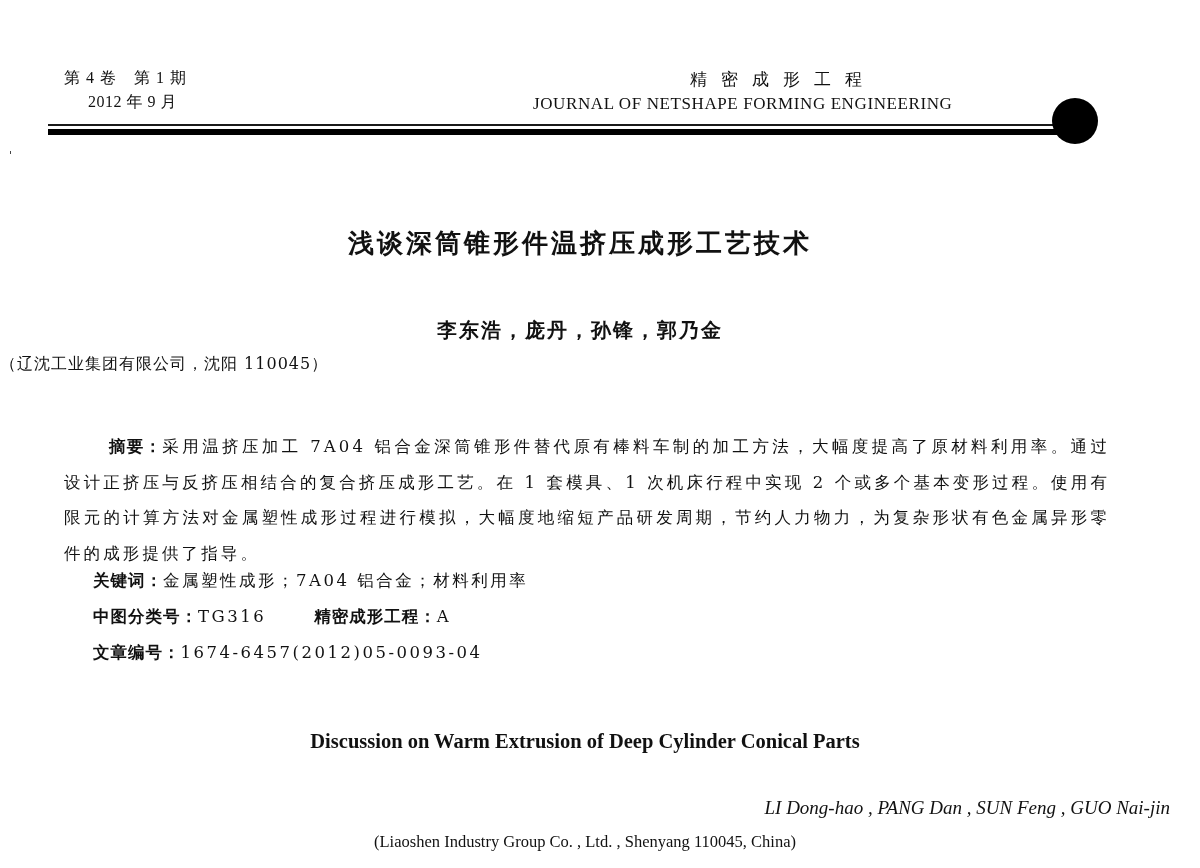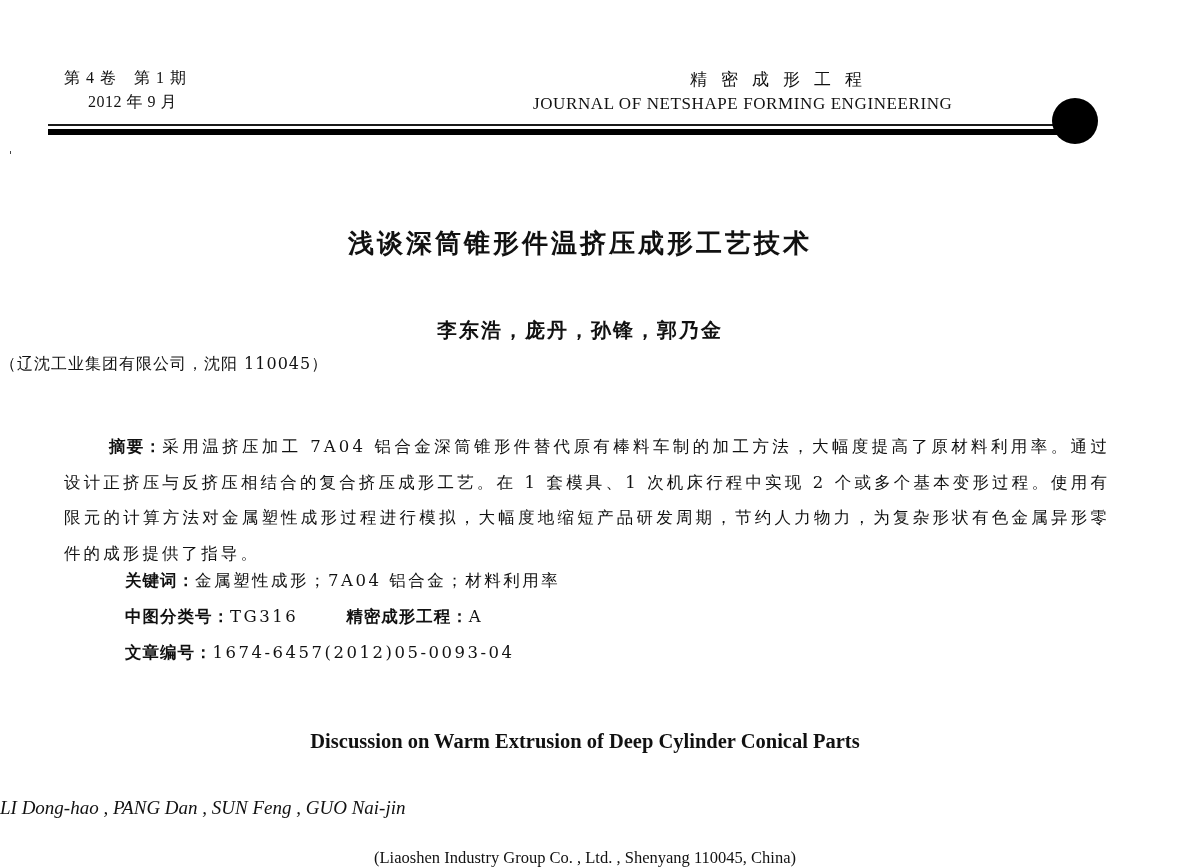--- a/index.html
+++ b/index.html
@@ -96,55 +96,53 @@
     .lbl {
       font-family: "DejaVu Sans", sans-serif;
       font-weight: bold;
       letter-spacing: 1px;
     }
     .meta-line {
       left: 93px;
       font-size: 16.5px;
       letter-spacing: 2.5px;
       white-space: nowrap;
-      margin-left: 32px;
     }
     .meta-1 { top: 570px; }
     .meta-2 { top: 606px; }
     .meta-3 { top: 642px; }
     .gap { display: inline-block; width: 48px; }
 
     
     .title-en {
       left: 0; width: 1200px; top: 730px;
       text-align: center;
       font-family: "Liberation Serif", "DejaVu Serif", serif;
       font-weight: bold;
       font-size: 20.5px;
       letter-spacing: 0px;
       padding-right: 30px;
       box-sizing: border-box;
     }
     .authors-en {
       left: 0; width: 1200px; top: 797px;
-      text-align: left;
+      text-align: right;
       font-family: "Liberation Serif", "DejaVu Serif", serif;
       font-style: italic;
       font-size: 19px;
       padding-right: 30px;
       box-sizing: border-box;
     }
     .affil-en {
       left: 0; width: 1200px; top: 832px;
       text-align: center;
       font-family: "Liberation Serif", "DejaVu Serif", serif;
       font-size: 16.5px;
       padding-right: 30px;
       box-sizing: border-box;
-      margin-top: 16px;
     }
   </style>
 </head>
 <body>
 
 <div class="abs hdr-left-1">第 4 卷　第 1 期</div>
 <div class="abs hdr-left-2">2012 年 9 月</div>
 <div class="abs hdr-right-1">精密成形工程</div>
 <div class="abs hdr-right-2">JOURNAL OF NETSHAPE FORMING ENGINEERING</div>
 <div class="abs rule-thin"></div>

